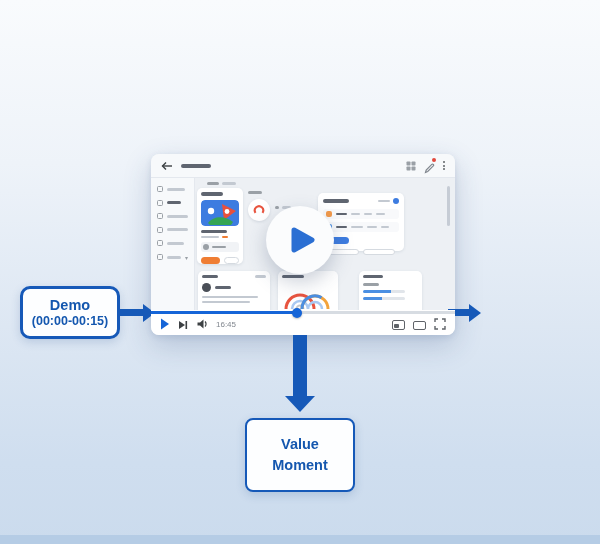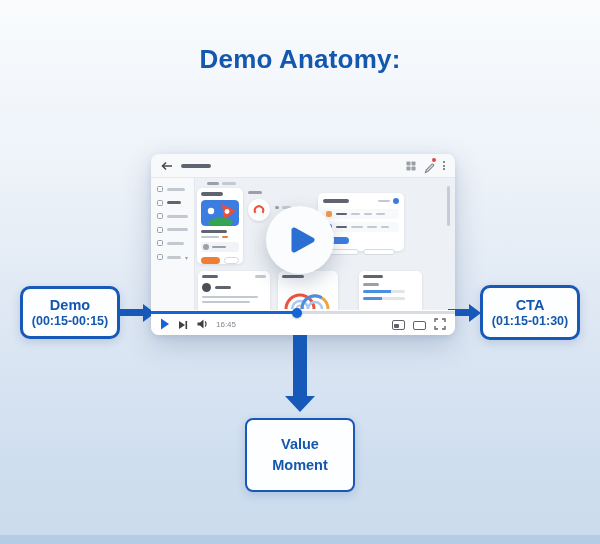--- a/index.html
+++ b/index.html
@@ -62,21 +62,21 @@
   .stem-v{position:absolute;width:14px;background:#1659b8;}
   .head-d{position:absolute;width:0;height:0;border-left:15px solid transparent;
     border-right:15px solid transparent;border-top:16px solid #1659b8;}
 </style>
 </head>
 <body>
 
 <div class="stage">
   <div class="footer-strip"></div>
 
-  <h1 class="title"><span>Demo Anatomy:</span><br></h1>
+  <h1 class="title"><br></h1>
 
   <div class="player">
 
     <div class="topbar">
       <svg width="12" height="10" viewBox="0 0 12 10" fill="none" stroke="#3c4043" stroke-width="1.4">
           <path d="M11,5 H1.5"></path>
           <path d="M5,1.5 L1.5,5 L5,8.5"></path>
         </svg>
       <div class="sk dark" style="width:30px;height:4px;"></div>
       <div class="spacer"></div>
@@ -272,25 +272,21 @@
           <path d="M1,4 V1 H4"></path>
           <path d="M8,1 H11 V4"></path>
           <path d="M11,8 V11 H8"></path>
           <path d="M4,11 H1 V8"></path>
         </svg>
     </div>
   </div>
 
   <div class="node hook">
     <span class="l1">Demo</span>
-    <span class="l2">(00:15-00:15)</span>
-  </div>
-  <div class="node cta">
-    <span class="l1">CTA</span>
-    <span class="l2">(01:15-01:30)</span>
+    <span class="l2">(00:00-00:15)</span>
   </div>
   <div class="node value">
     <span class="l1">Value</span>
     <span class="l1">Moment</span>
   </div>
 
   <div class="stem-h" style="left:120px;top:309px;width:23px;"></div>
   <div class="head-r" style="left:143px;top:303.5px;"></div>
 
   <div class="stem-h" style="left:448px;top:309px;width:21px;"></div>

